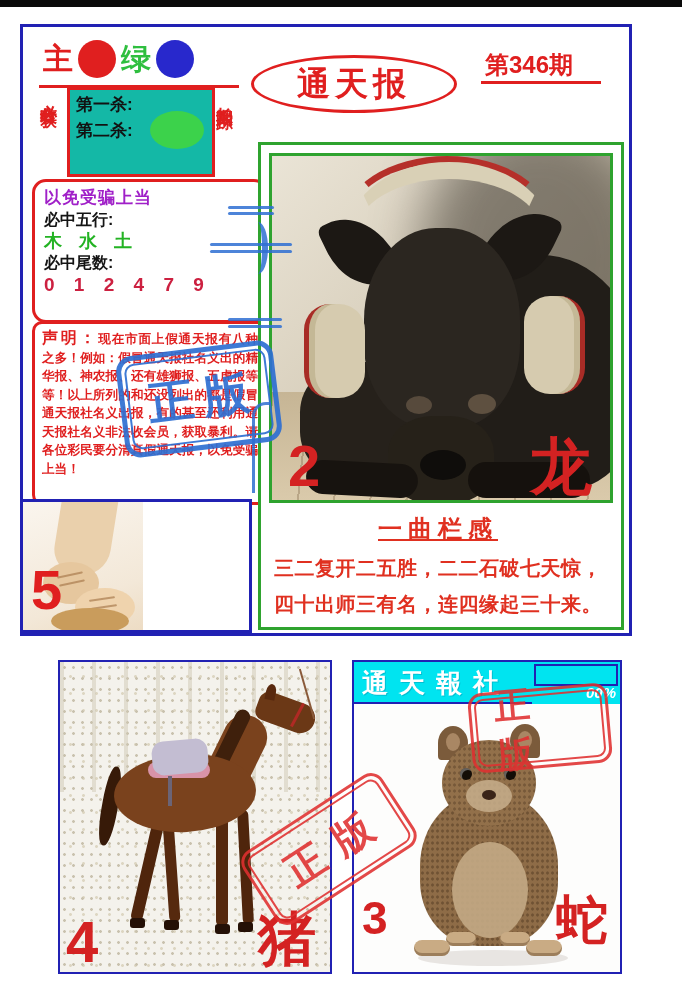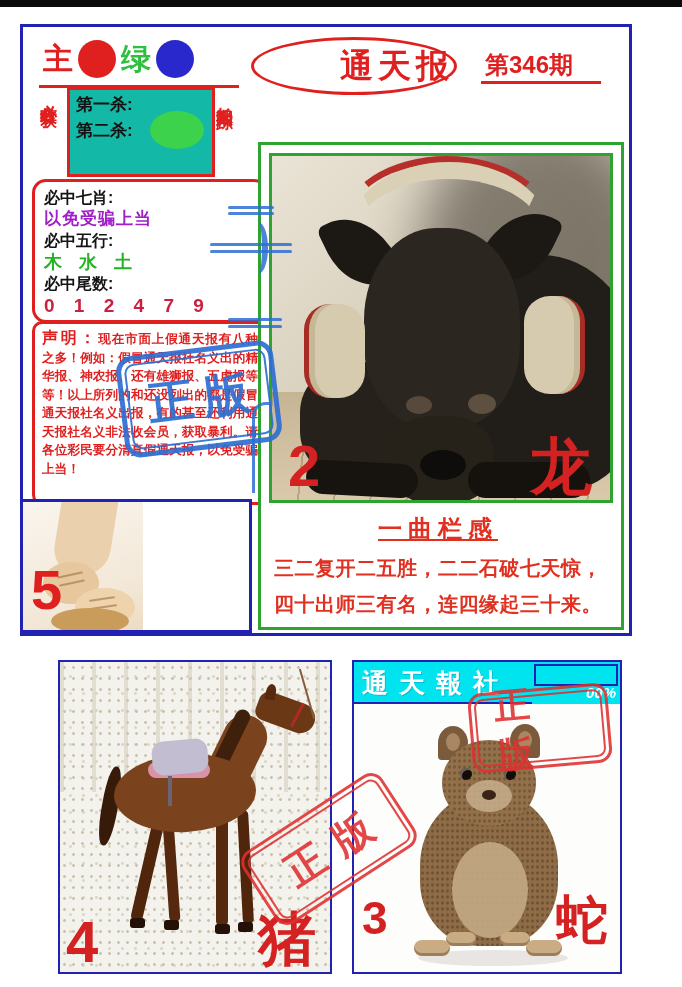--- a/index.html
+++ b/index.html
@@ -10,22 +10,22 @@
   .top-strip{left:0;top:0;width:682px;height:7px;background:#0a0a0a;}
   
   .main-panel{left:20px;top:24px;width:606px;height:606px;border:3px solid #2121b3;background:#fff;}
   
   .masthead{left:20px;top:12px;display:flex;align-items:center;gap:5px;}
   .mast-char{font-size:30px;font-weight:bold;line-height:40px;}
   .dot{width:38px;height:38px;border-radius:50%;}
   .dot-red{background:#e01f1f;}
   .dot-blue{background:#2828cc;}
   .mast-underline{left:16px;top:58px;width:200px;height:3px;background:#e01f1f;}
-  .oval-stamp{left:228px;top:10px;width:200px;height:52px;border:3px solid #e01f1f;border-radius:50%;
-      display:flex;align-items:center;justify-content:flex-end;}
+  .oval-stamp{left:228px;top:28px;width:200px;height:52px;border:3px solid #e01f1f;border-radius:50%;
+      display:flex;align-items:center;justify-content:center;}
   .oval-stamp span{font-size:33px;font-weight:bold;color:#e01f1f;letter-spacing:5px;}
   .issue{left:462px;top:22px;font-size:24px;font-weight:bold;color:#e01f1f;}
   .issue-underline{left:458px;top:54px;width:120px;height:3px;background:#e01f1f;}
   
   .v-label{writing-mode:vertical-rl;text-orientation:upright;color:#e01f1f;
       font-weight:bold;font-size:17px;line-height:22px;letter-spacing:2px;}
   .harvest-label{left:14px;top:64px;height:92px;}
   .track-label{left:190px;top:66px;height:92px;}
   .kill-box{left:44px;top:60px;width:130px;height:80px;border:3px solid #e01f1f;padding:2px 6px;background:#14b8a6;}
   .kill-row{font-size:17px;font-weight:bold;color:#121212;line-height:26px;white-space:nowrap;}
@@ -182,21 +182,20 @@
 
   <div class="abs v-label harvest-label">必有收获</div>
   <div class="abs kill-box">
     <div class="kill-row">第一杀:</div>
     <div class="kill-row">第二杀:</div>
     <div class="abs green-ellipse"></div>
   </div>
   <div class="abs v-label track-label">长期跟踪</div>
 
   <div class="abs picks-box">
-    <div class="pick-label">必中七肖:</div>
     <div class="pick-qixiao">以免受骗上当</div>
     <div class="pick-label">必中五行:</div>
     <div class="pick-wuxing">木 水 土</div>
     <div class="pick-label">必中尾数:</div>
     <div class="pick-weishu">0 1 2 4 7 9</div>
   </div>
 
   <div class="abs statement-box">
     <div class="statement-text"><span class="statement-title">声明：</span><span>现在市面上假通天报有八种之多！例如：假冒通天报社名义出的精华报、神农报、还有雄狮报、五虎报等等！以上所列的和还没列出的都是假冒通天报社名义出报，有的甚至还利用通天报社名义非法收会员，获取暴利。请各位彩民要分清真假通天报，以免受骗上当！</span></div>
   </div>

